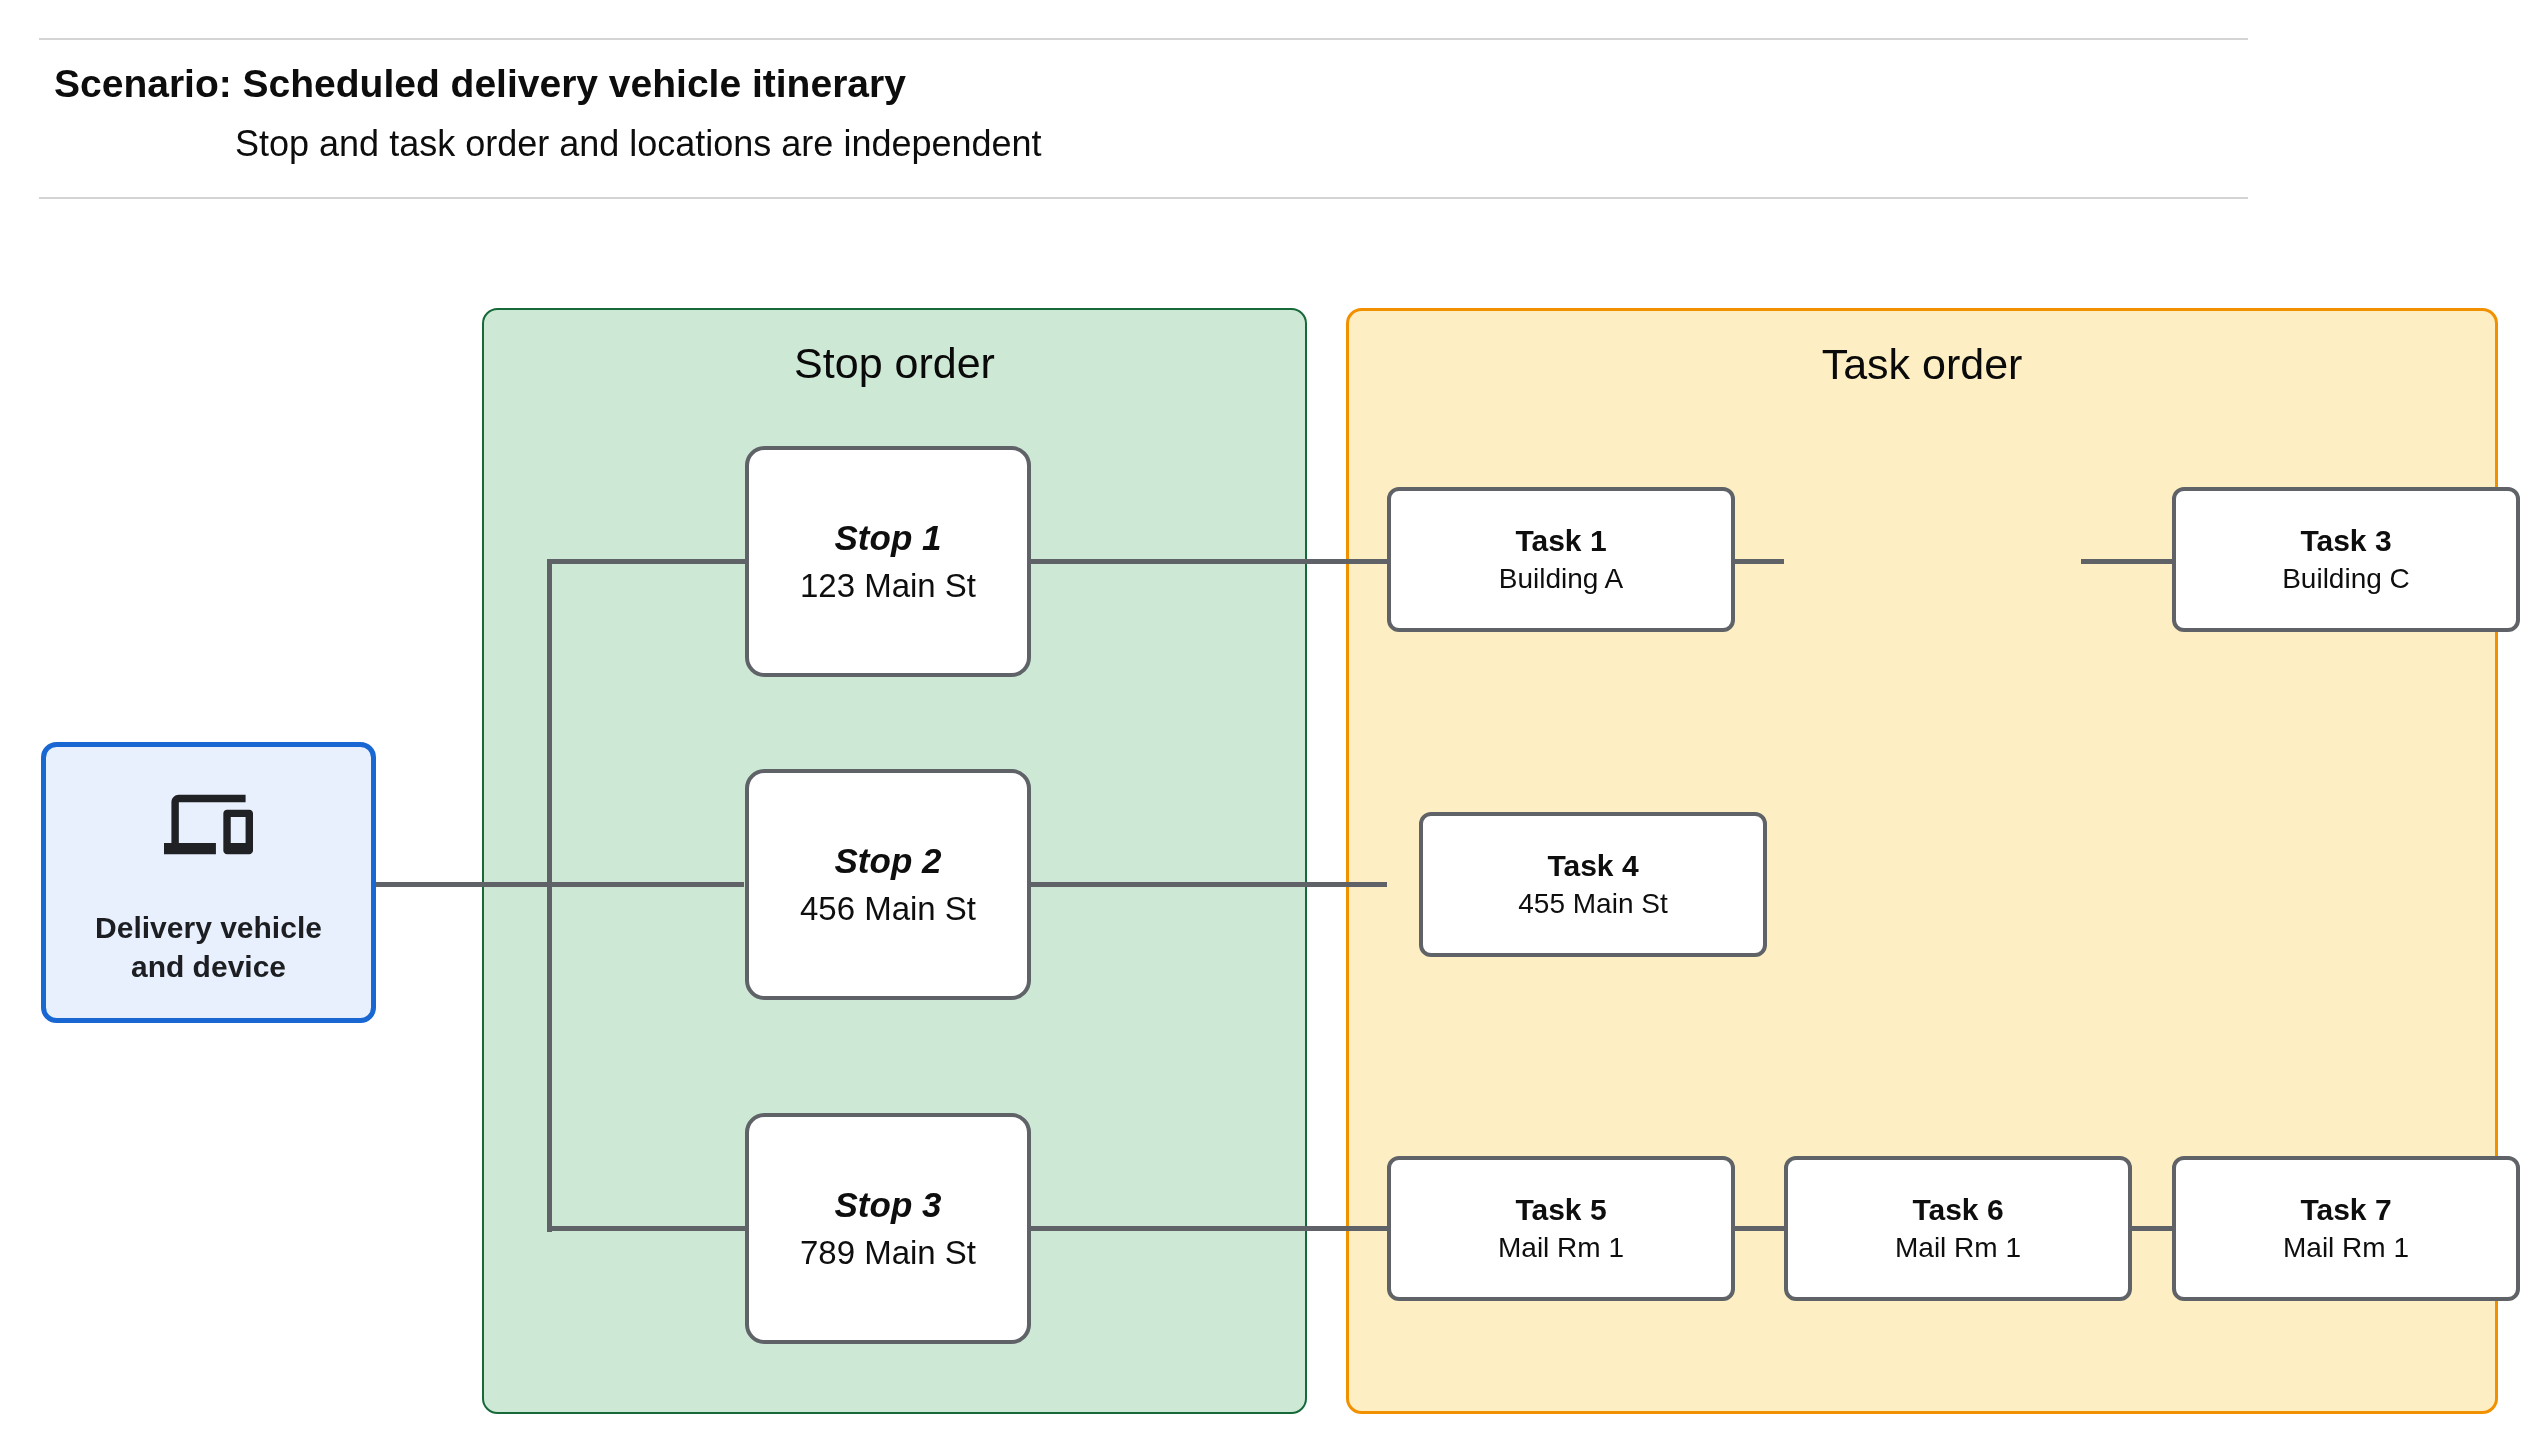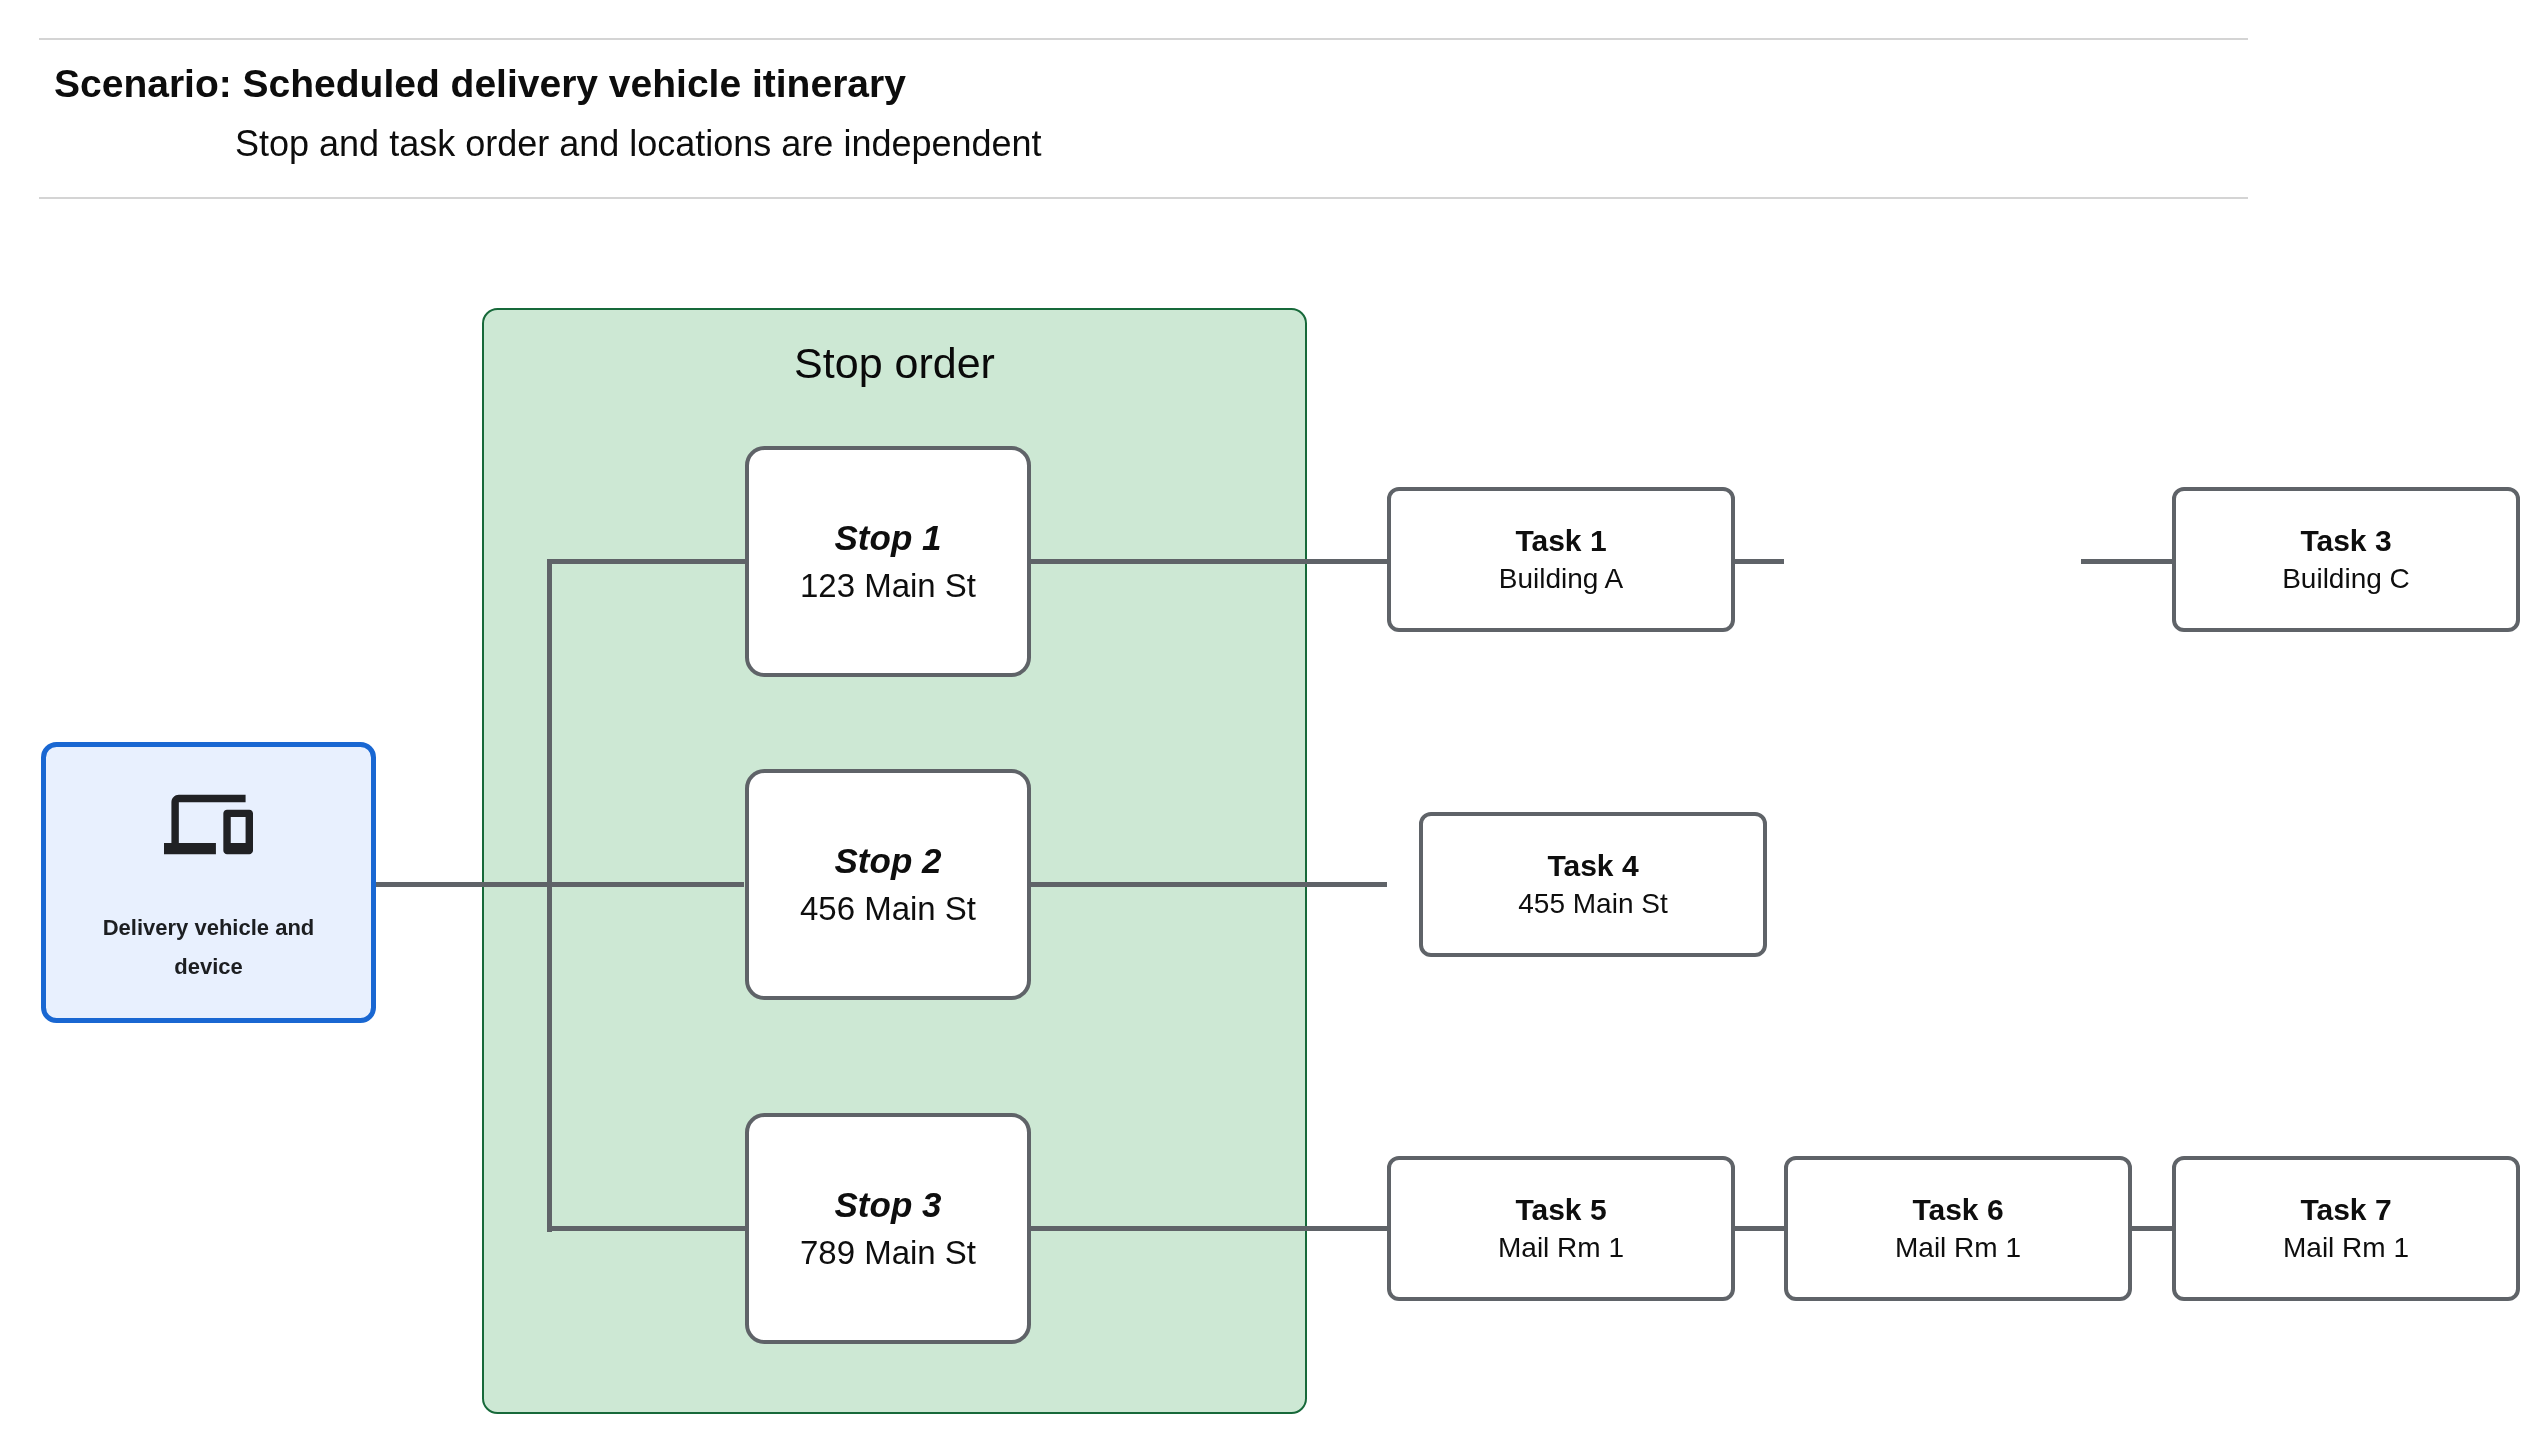--- a/index.html
+++ b/index.html
@@ -53,36 +53,39 @@
   .t5{left:1387px;top:1156px}.t6{left:1784px;top:1156px}.t7{left:2172px;top:1156px}
 
   
   .device{
     position:absolute;left:41px;top:742px;width:335px;height:281px;
     background:#e8f0fe;border:5.8px solid #1967d2;border-radius:15.5px;box-sizing:border-box;
     display:flex;flex-direction:column;align-items:center;padding-top:33px;z-index:3;
   }
   .device-icon{width:89px;height:89px;flex:0 0 auto;}
   .device-label{
-    margin-top:39px;font-size:22px;font-weight:700;line-height:39px;color:#1c1e21;
+    margin-top:39px;font-size:30px;font-weight:700;line-height:39px;color:#1c1e21;
     text-align:center;width:244px;
   }
 </style>
 </head>
 <body>
 
 <div class="canvas">
 
   <div class="rule rule-top"></div>
   <div class="title">Scenario: Scheduled delivery vehicle itinerary</div>
   <div class="subtitle">Stop and task order and locations are independent</div>
   <div class="rule rule-bottom"></div>
 
   <div class="panel panel-stop">
     <div class="panel-title">Stop order</div>
+  </div>
+  <div class="panel panel-task">
+    <div class="panel-title">Task order</div>
   </div>
 
   <div class="line ln-main"></div>
   <div class="line ln-trunk"></div>
   <div class="line ln-r1-left"></div>
   <div class="line ln-r1-mid"></div>
   <div class="line ln-r1-a"></div>
   <div class="line ln-r1-b"></div>
   <div class="line ln-r2-mid"></div>
   <div class="line ln-r3-left"></div>

